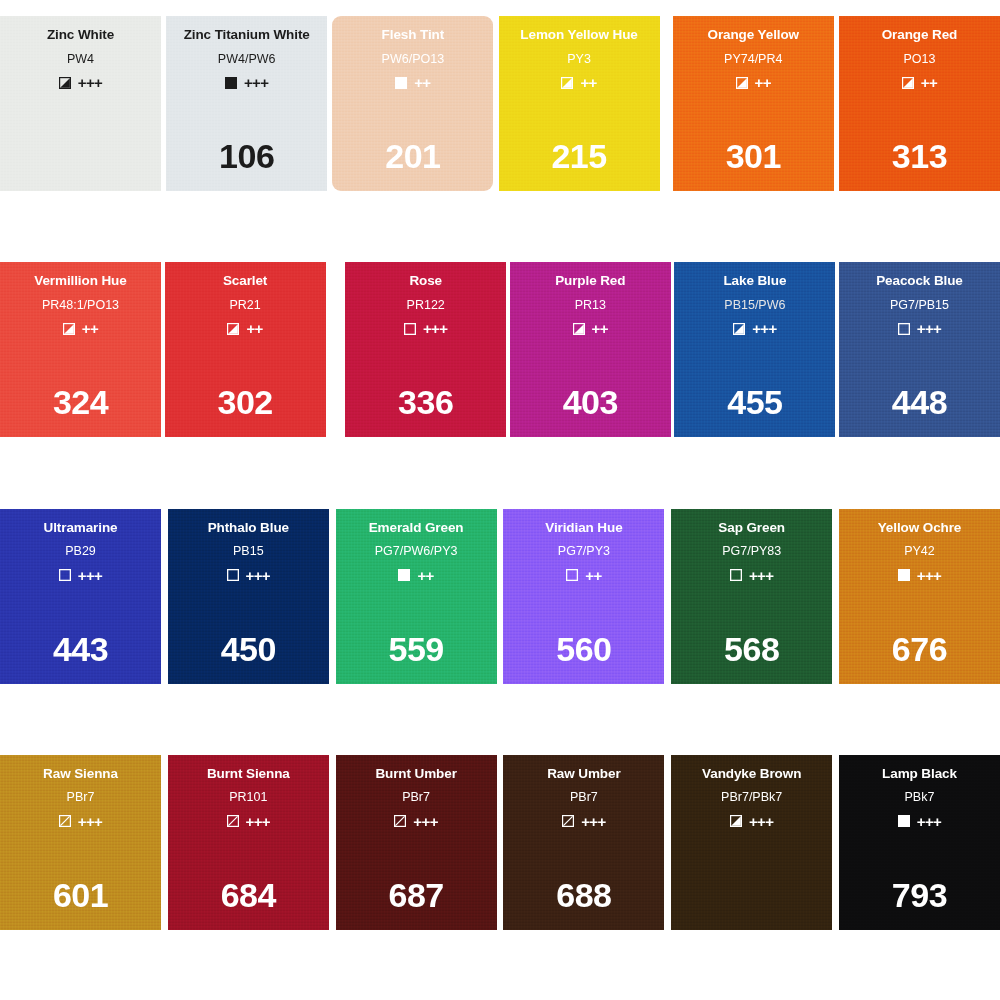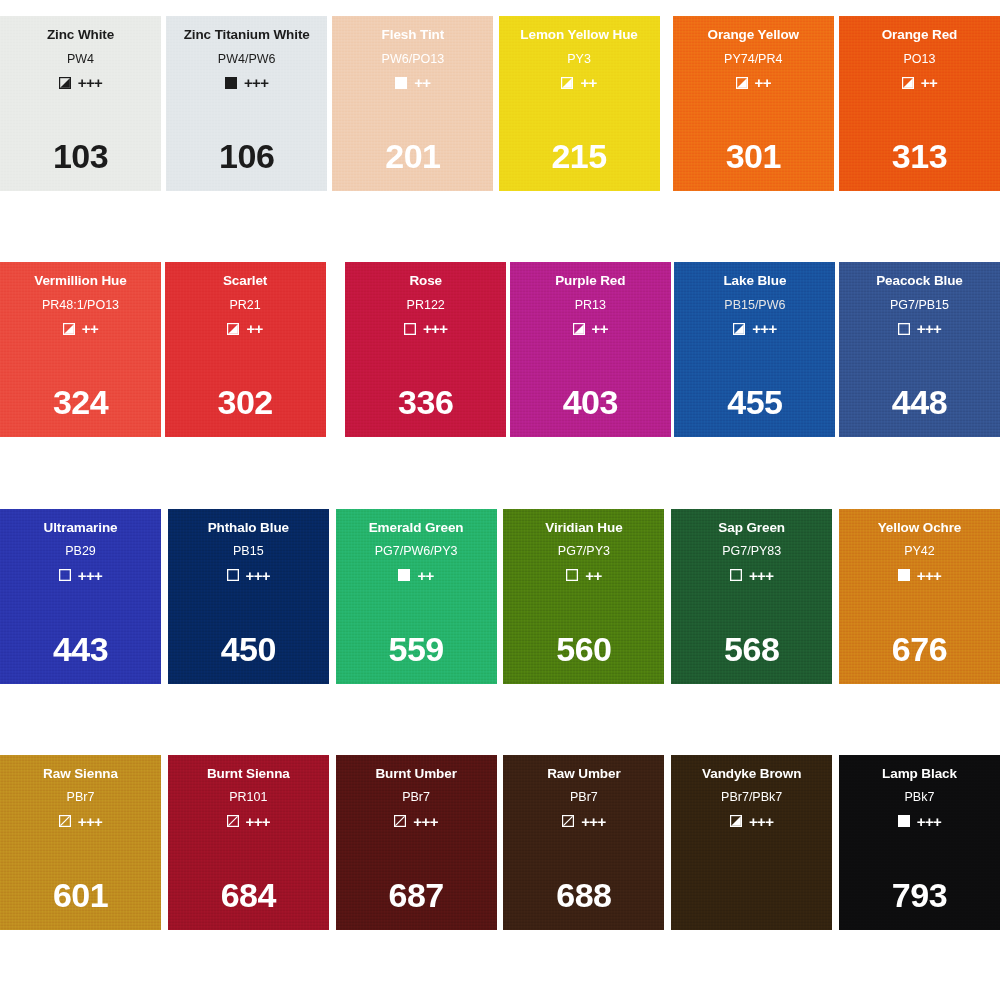--- a/index.html
+++ b/index.html
@@ -124,36 +124,35 @@
         <div class="sw-pigment" style="color:#1c1c1c">PW4</div>
         <div class="sw-meta">
           <span>
             <svg class="opacity-icon" viewBox="0 0 12 12" width="12" height="12">
               <rect x="0.5" y="0.5" width="11" height="11" fill="none" stroke="#1c1c1c" stroke-width="1.4"></rect>
               <path d="M 1.2 10.8 L 10.8 10.8 L 10.8 1.2 Z" fill="#1c1c1c"></path>
             </svg>
           </span>
           <span class="sw-light" style="color:#1c1c1c">+++</span>
         </div>
-        <div class="sw-code" style="color:#1c1c1c">103</div>
       </div>
       <div class="swatch" style="background: rgb(226, 231, 234);">
         <div class="sw-name" style="color:#1c1c1c">Zinc Titanium White</div>
         <div class="sw-pigment" style="color:#1c1c1c">PW4/PW6</div>
         <div class="sw-meta">
           <span>
             <svg class="opacity-icon" viewBox="0 0 12 12" width="12" height="12">
               <rect x="0.5" y="0.5" width="11" height="11" fill="#1c1c1c" stroke="#1c1c1c" stroke-width="1"></rect>
             </svg>
           </span>
           <span class="sw-light" style="color:#1c1c1c">+++</span>
         </div>
         <div class="sw-code" style="color:#1c1c1c">106</div>
       </div>
-      <div class="swatch" style="background: rgb(240, 205, 178);">
+      <div class="swatch" style="background: rgb(240, 205, 178); border-radius: 9px;">
         <div class="sw-name" style="color:#ffffff">Flesh Tint</div>
         <div class="sw-pigment" style="color:#ffffff">PW6/PO13</div>
         <div class="sw-meta">
           <span>
             <svg class="opacity-icon" viewBox="0 0 12 12" width="12" height="12">
               <rect x="0.5" y="0.5" width="11" height="11" fill="#ffffff" stroke="#ffffff" stroke-width="1"></rect>
             </svg>
           </span>
           <span class="sw-light" style="color:#ffffff">++</span>
         </div>
@@ -319,21 +318,21 @@
         <div class="sw-meta">
           <span>
             <svg class="opacity-icon" viewBox="0 0 12 12" width="12" height="12">
               <rect x="0.5" y="0.5" width="11" height="11" fill="#ffffff" stroke="#ffffff" stroke-width="1"></rect>
             </svg>
           </span>
           <span class="sw-light" style="color:#ffffff">++</span>
         </div>
         <div class="sw-code" style="color:#ffffff">559</div>
       </div>
-      <div class="swatch" style="background: #4d7c0f;">
+      <div class="swatch" style="background: #8b5cf6;">
         <div class="sw-name" style="color:#ffffff">Viridian Hue</div>
         <div class="sw-pigment" style="color:#ffffff">PG7/PY3</div>
         <div class="sw-meta">
           <span>
             <svg class="opacity-icon" viewBox="0 0 12 12" width="12" height="12">
               <rect x="0.5" y="0.5" width="11" height="11" fill="none" stroke="#ffffff" stroke-width="1.6"></rect>
             </svg>
           </span>
           <span class="sw-light" style="color:#ffffff">++</span>
         </div>

